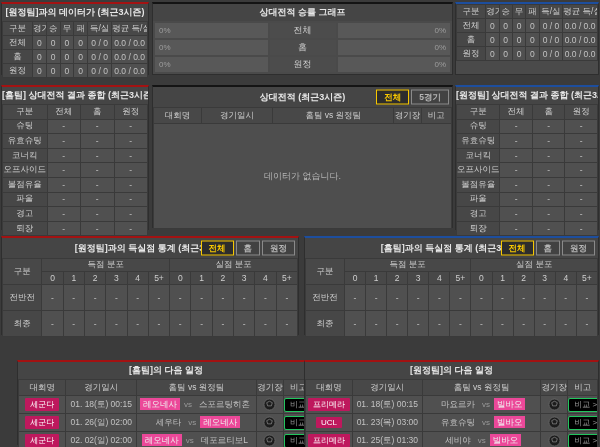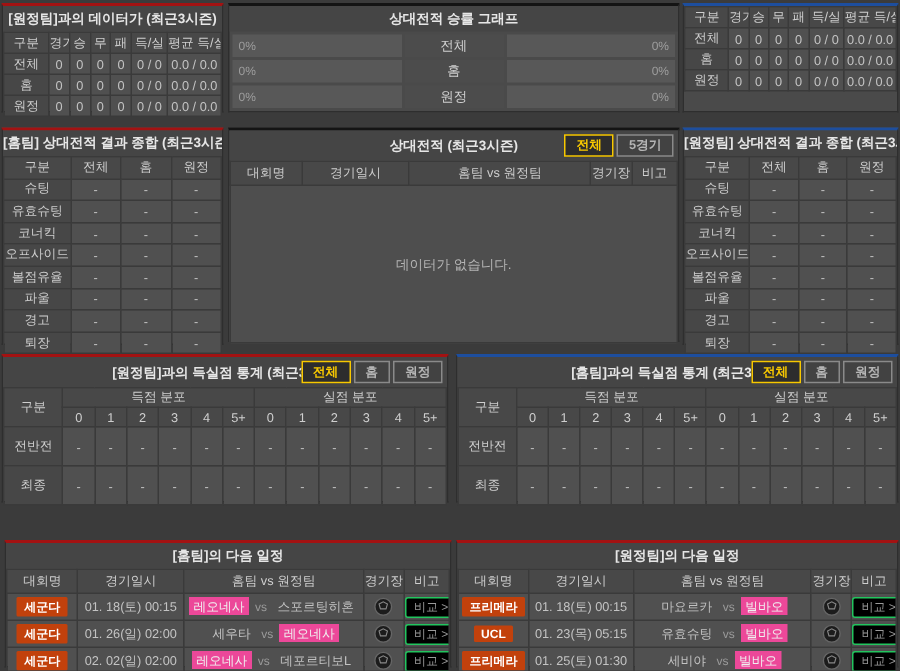--- a/index.html
+++ b/index.html
@@ -26,21 +26,21 @@
   .goals thead th{height:12px}
   .goals tbody td,.goals tbody th{height:25px}
   .goals thead tr:first-child th:first-child{width:13%}
   
   .wrow{display:flex;align-items:center;height:15px;margin:2px 2px 0 2px;gap:2px}
   .wbar{flex:1;background:#585858;height:100%;display:flex;align-items:center;color:#9e9e9e;font-size:8px}
   .wbar.left{justify-content:flex-start;padding-left:4px}
   .wbar.right{justify-content:flex-end;padding-right:4px}
   .wlabel{width:66px;background:#4c4c4c;text-align:center;height:100%;line-height:15px;color:#d0d0d0}
   .empty{display:flex;align-items:center;justify-content:center;color:#b5b5b5;height:104px;background:#4e4e4e;border:1px solid #3a3a3a;border-top:none}
-  .badge{display:inline-block;background:#c2410c;color:#fff;font-weight:bold;font-size:8px;padding:1px 5px;border-radius:1px}
+  .badge{display:inline-block;background:#be185d;color:#fff;font-weight:normal;font-size:8px;padding:1px 5px;border-radius:1px}
   .team{padding:1px 3px}
   .team.hl{background:#ec4899;color:#f0f0f0}
   .vs{color:#9a9a9a;margin:0 4px;font-size:8px}
   .cmp{display:inline-block;border:1px solid #22c55e;background:#000000;color:#9a9a9a;font-size:8px;padding:0 5px;height:12px;line-height:12px;border-radius:2px;cursor:pointer}
   .ballwrap{display:inline-block;width:13px;height:13px;vertical-align:middle}
 </style>
 </head>
 <body>
 
 <div class="panel red" style="left:1px;top:2px;width:148px;height:73px">
@@ -452,21 +452,21 @@
           <td>-</td>
         <td>-</td>
           <td>-</td>
         <td>-</td>
           <td>-</td>
       </tr>
       </tbody>
   </table>
 </div>
 
-<div class="panel red" style="left:3px;top:360px;width:298px;height:85px">
+<div class="panel red" style="left:17px;top:360px;width:298px;height:85px">
   <div class="ptitle">[홈팀]의 다음 일정</div>
   <table class="sched">
     <thead>
         <tr>
           <th>대회명</th>
           <th>경기일시</th>
           <th>홈팀 vs 원정팀</th>
           <th>경기장</th>
           <th>비고</th>
         </tr>
@@ -542,21 +542,21 @@
         <td>
           <span class="ballwrap"><svg viewBox="0 0 14 14" width="13" height="13">
                 <circle cx="7" cy="7" r="6" fill="#1c1c1c" stroke="#666" stroke-width="1"></circle>
                 <path d="M4 5 L7 3.5 L10 5 L9 8.5 L5 8.5 Z" fill="none" stroke="#888" stroke-width="0.8"></path>
               </svg></span>
         </td>
         <td><span class="cmp">비교 &gt;</span></td>
       </tr>
         <tr>
         <td><span class="badge">UCL</span></td>
-        <td>01. 23(목) 05:15</td>
+        <td>01. 23(목) 03:00</td>
         <td>
           <span class="team">유효슈팅</span><span class="vs">vs</span><span class="team hl">빌바오</span>
         </td>
         <td>
           <span class="ballwrap"><svg viewBox="0 0 14 14" width="13" height="13">
                 <circle cx="7" cy="7" r="6" fill="#1c1c1c" stroke="#666" stroke-width="1"></circle>
                 <path d="M4 5 L7 3.5 L10 5 L9 8.5 L5 8.5 Z" fill="none" stroke="#888" stroke-width="0.8"></path>
               </svg></span>
         </td>
         <td><span class="cmp">비교 &gt;</span></td>

